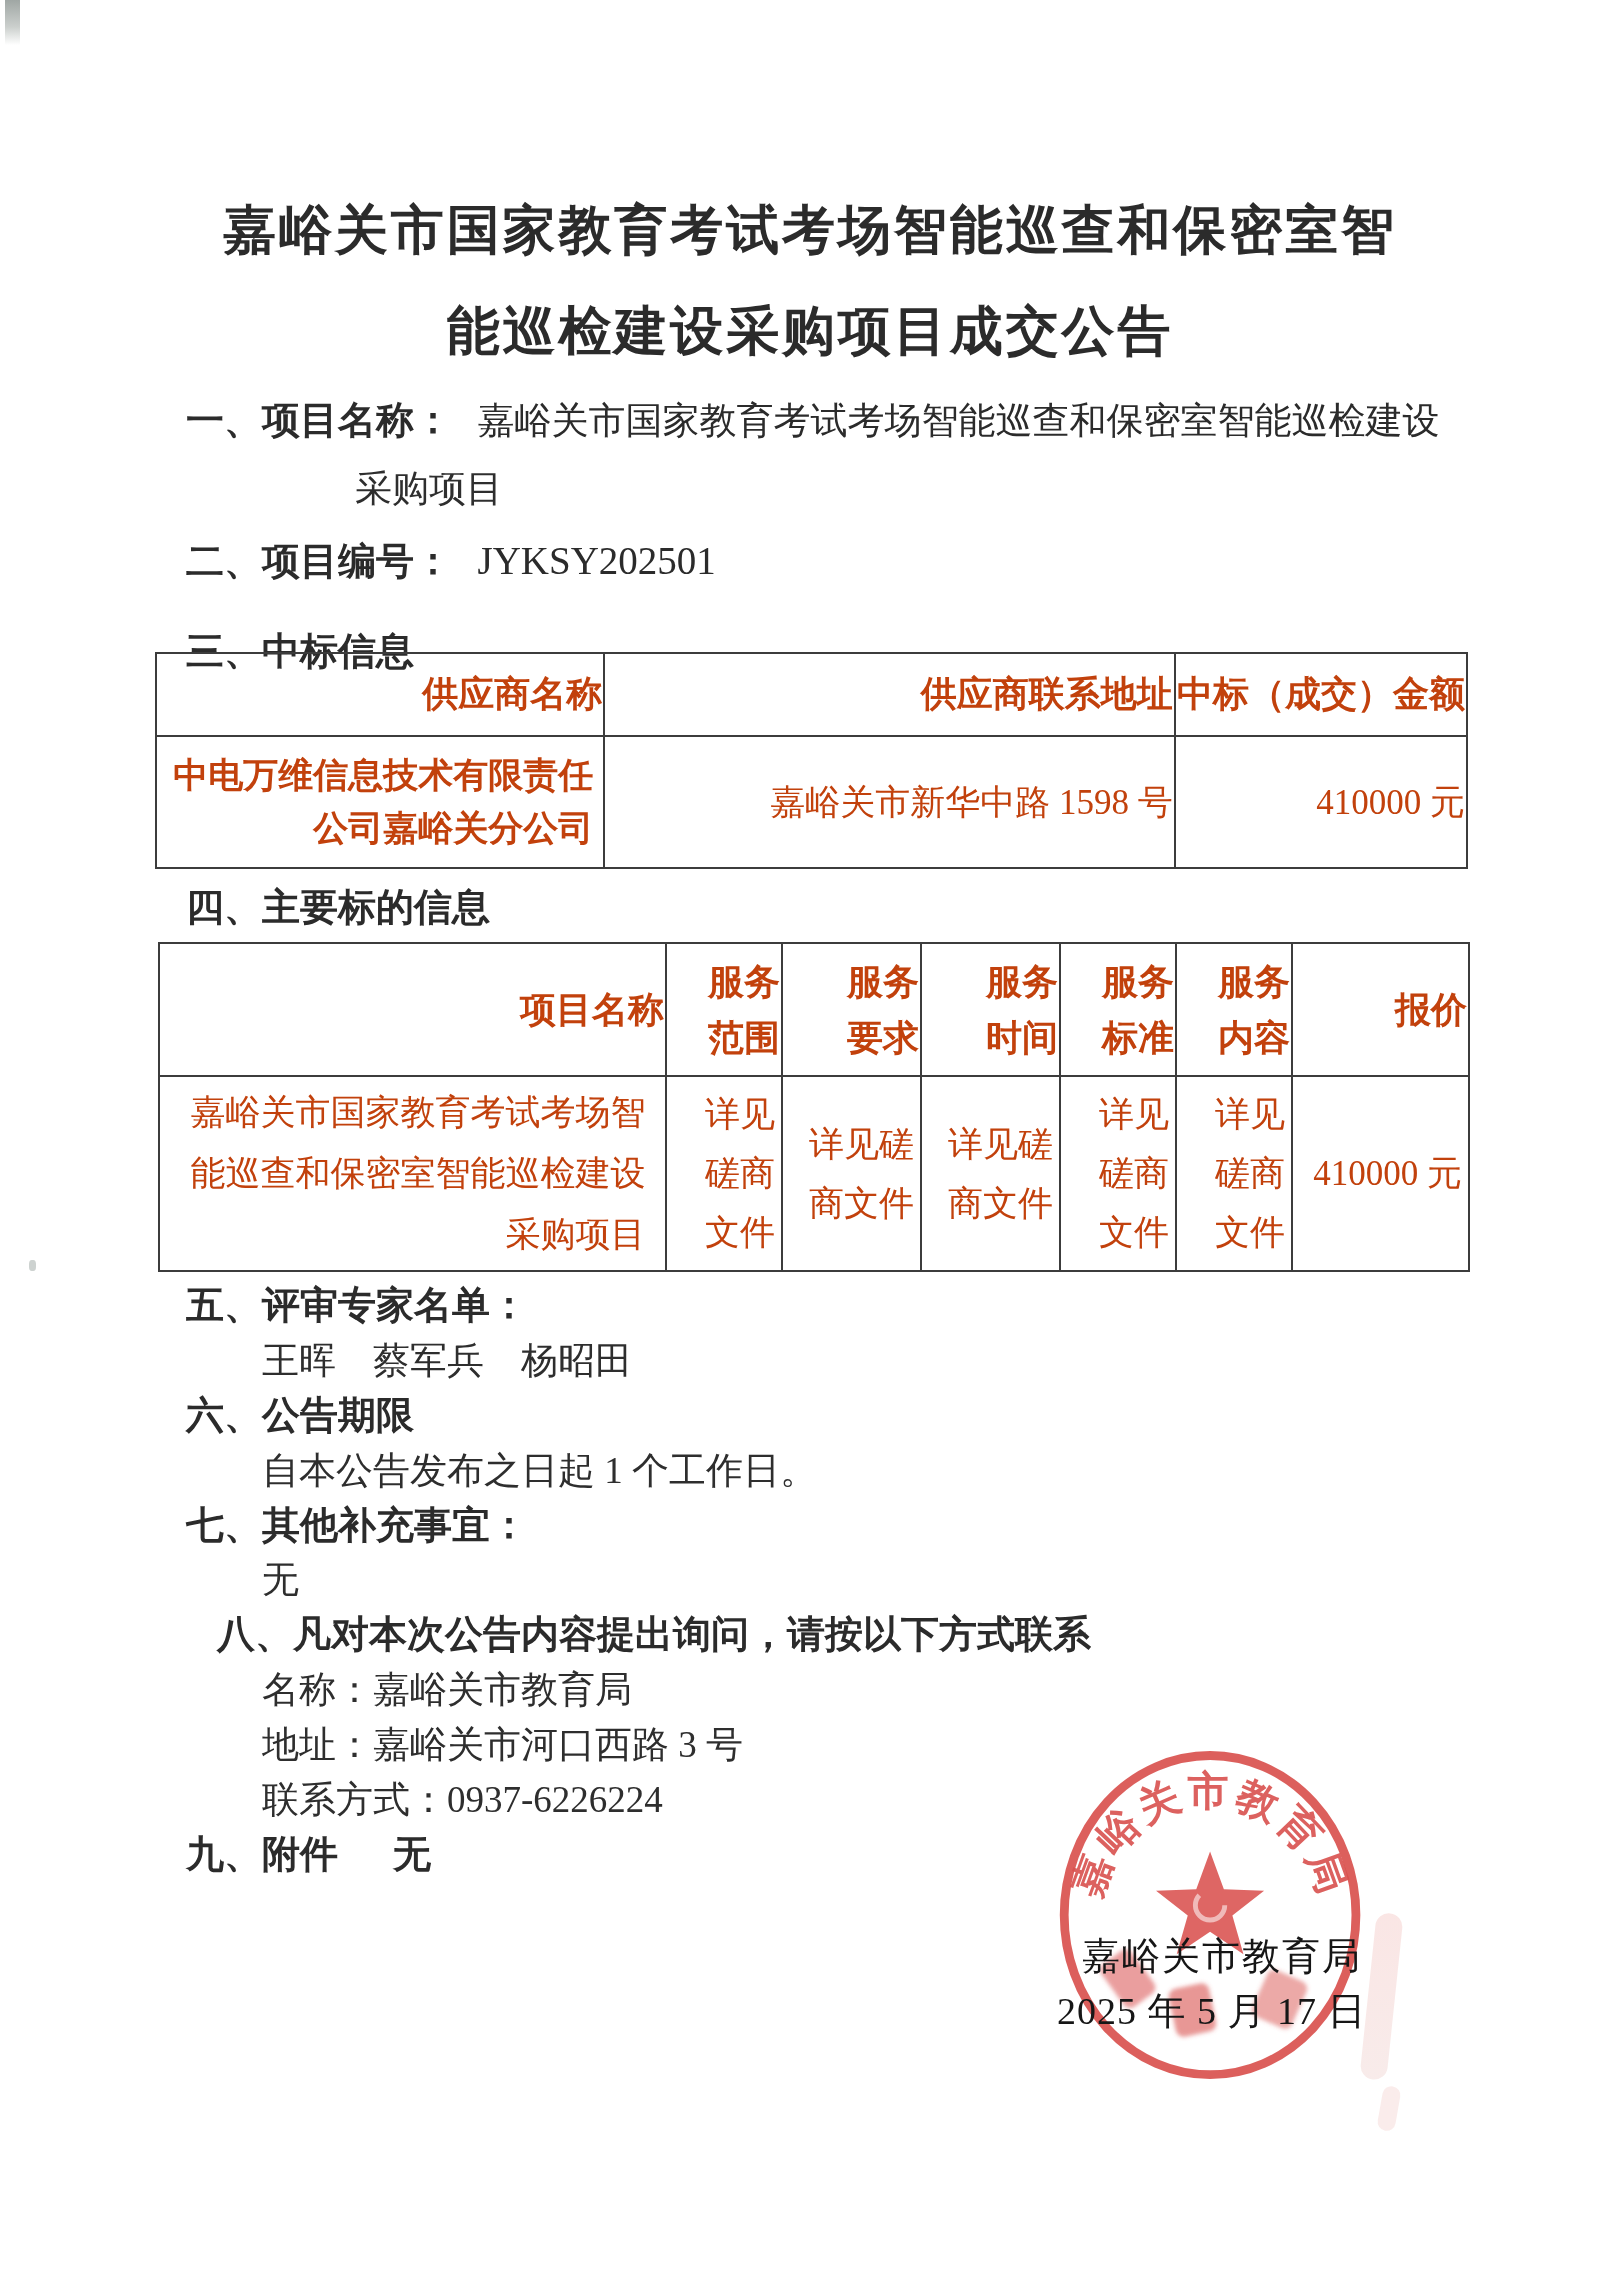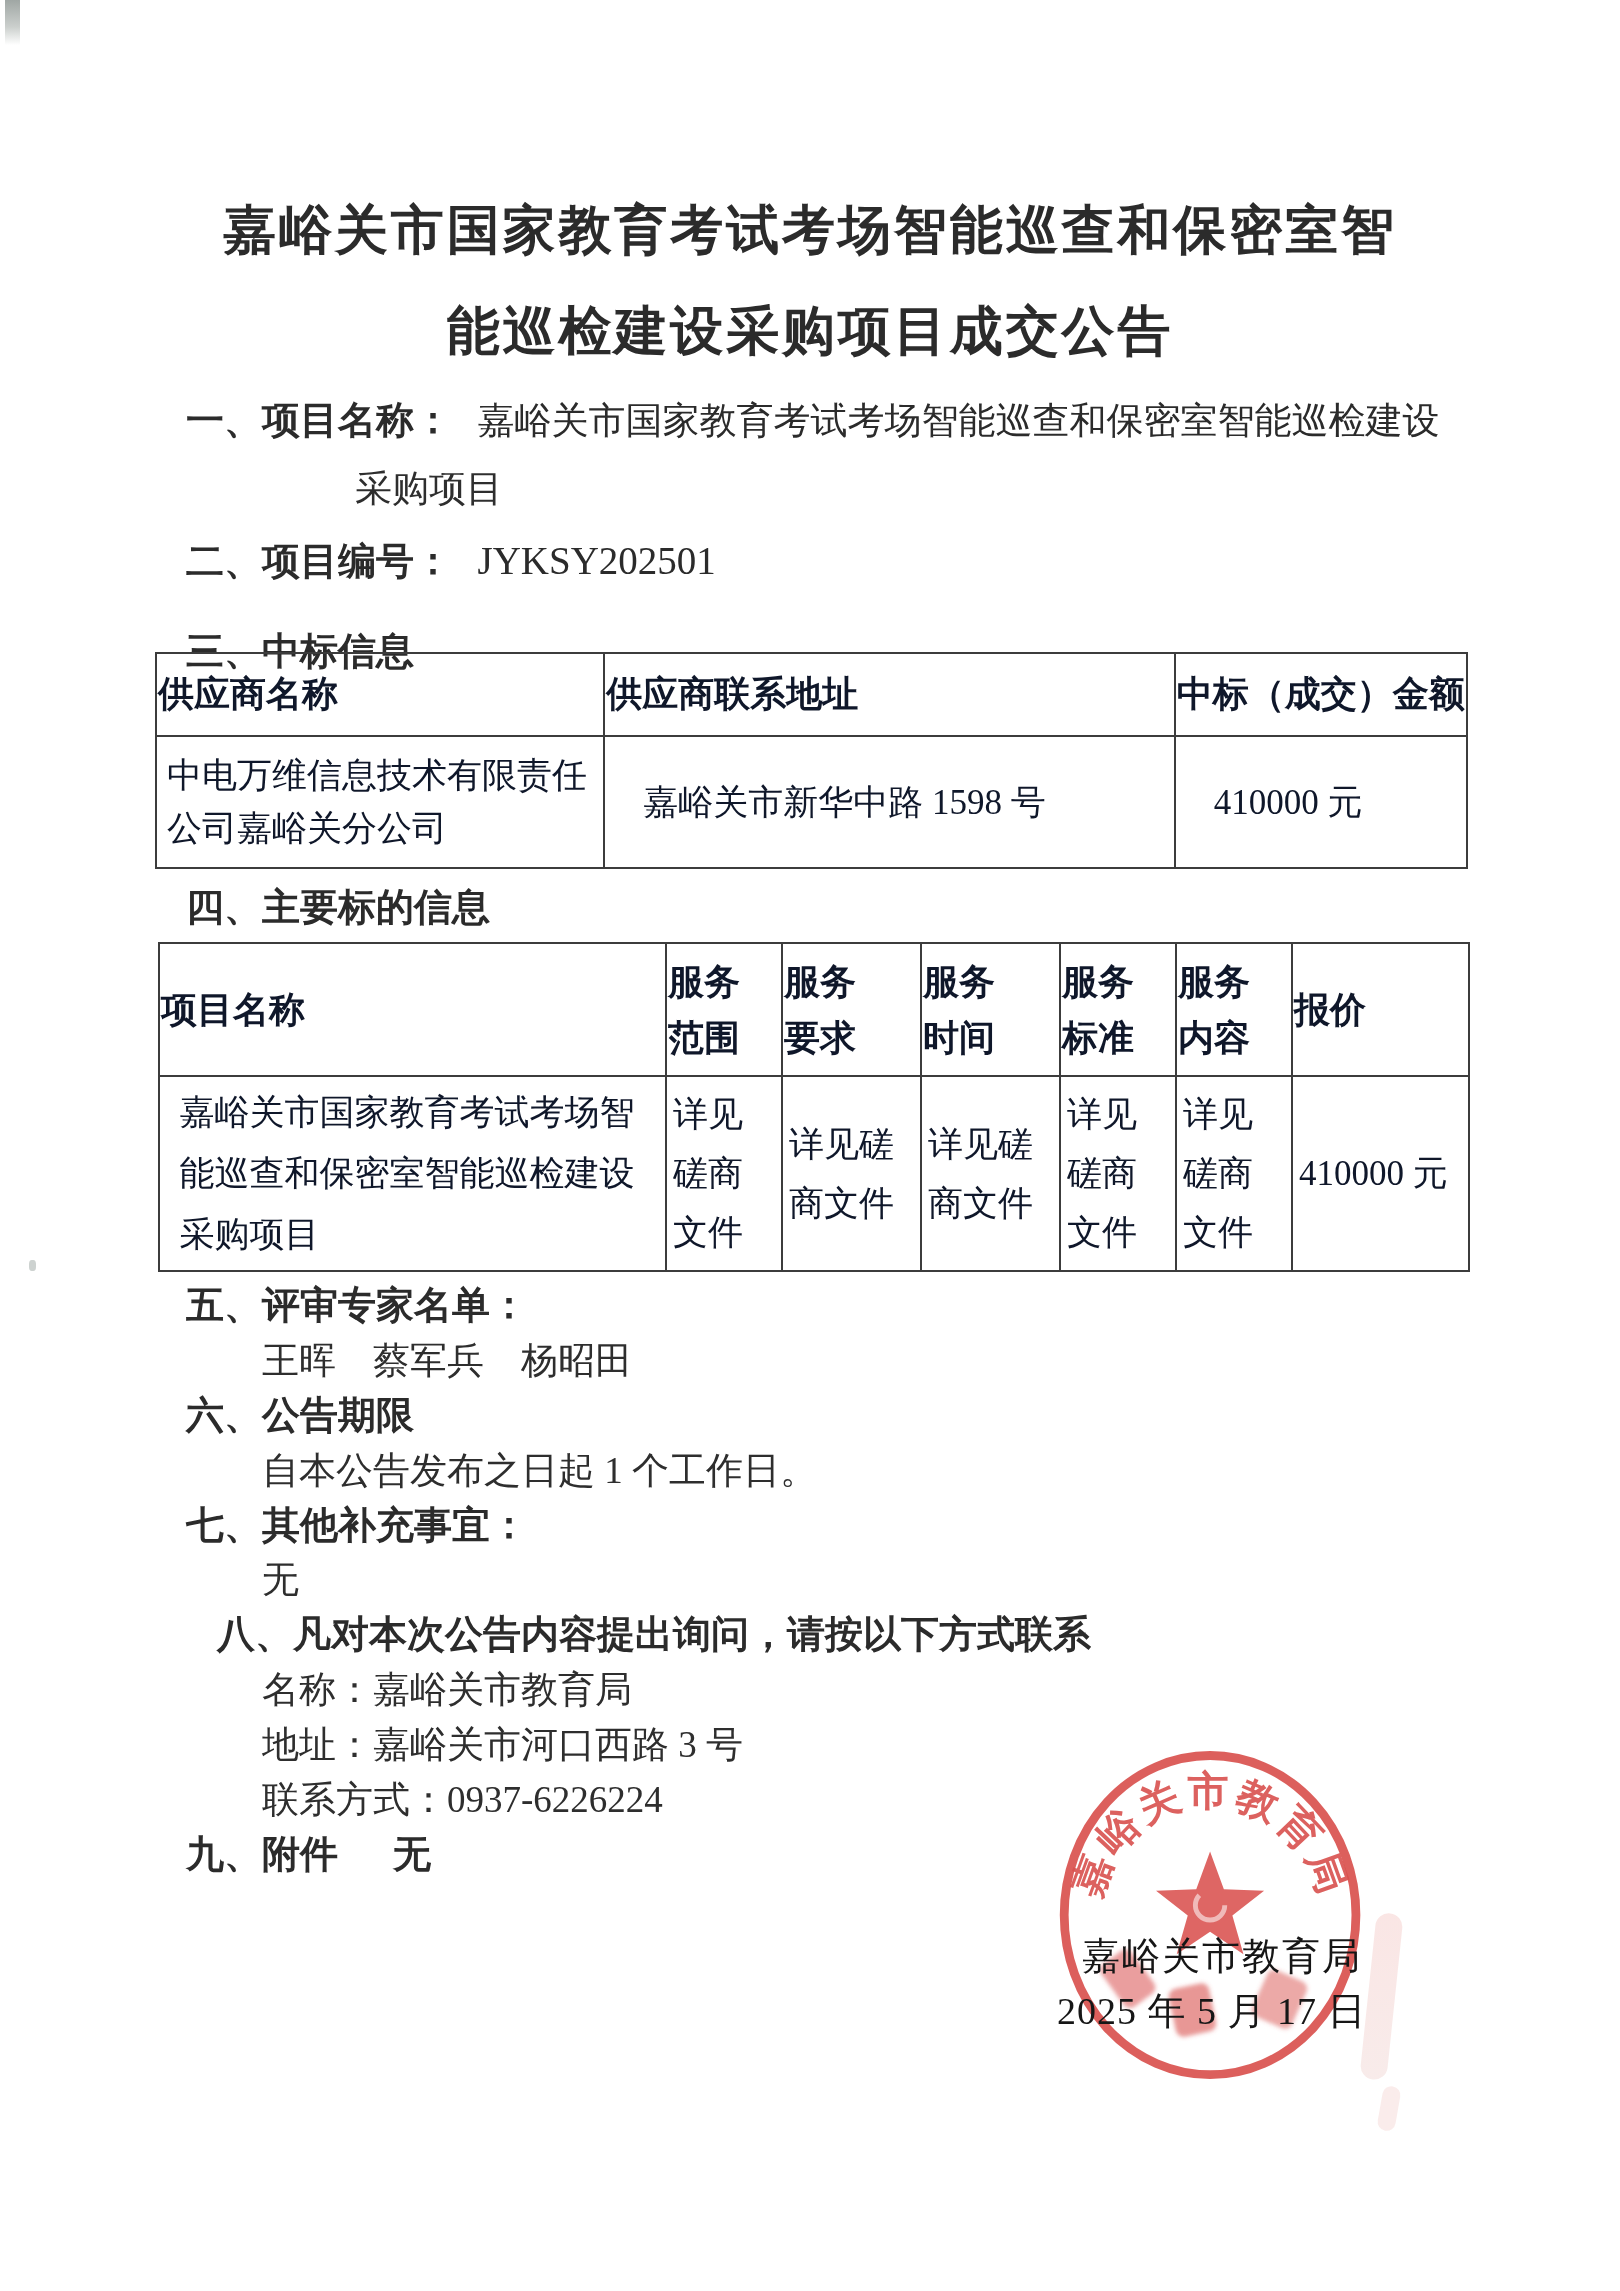--- a/index.html
+++ b/index.html
@@ -42,32 +42,32 @@
   .plain{
     font-size:37px;line-height:47px;
     white-space:nowrap;color:#2e2e2e;
   }
   .gap-val{margin-left:55px;}
 
   
   table{border-collapse:collapse;table-layout:fixed;}
   td{
     border:2px solid #3c3c3c;
-    text-align:left;vertical-align:middle;
-    font-size:35px;color:#0f172a;
+    text-align:right;vertical-align:middle;
+    font-size:35px;color:#c2410c;
     overflow:hidden;
   }
   .t1{left:155px;top:652px;width:1313px;}
   .t1 .th-row td{
     height:79px;
     font-family:"Liberation Sans","DejaVu Sans",sans-serif;
     font-weight:700;font-size:36px;
   }
   .t1 .td-row td{height:128px;line-height:53px;padding-left:38px;}
-  .t1 .td-row td:first-child{padding:0 10px;}
+  .t1 .td-row td:first-child{padding:0 10px;font-weight:bold;}
 
   .t2{left:158px;top:942px;width:1309px;}
   .t2 .th-row td{
     height:129px;line-height:56px;
     font-family:"Liberation Sans","DejaVu Sans",sans-serif;
     font-weight:700;font-size:36px;
   }
   .t2 .th-row td .wrap2{display:inline-block;width:78px;line-height:56px;}
   .t2 .td-row td{height:193px;line-height:59px;padding:0 5.9px;}
   .t2 .td-row td.c-name{padding:0 19.6px;line-height:61px;}

